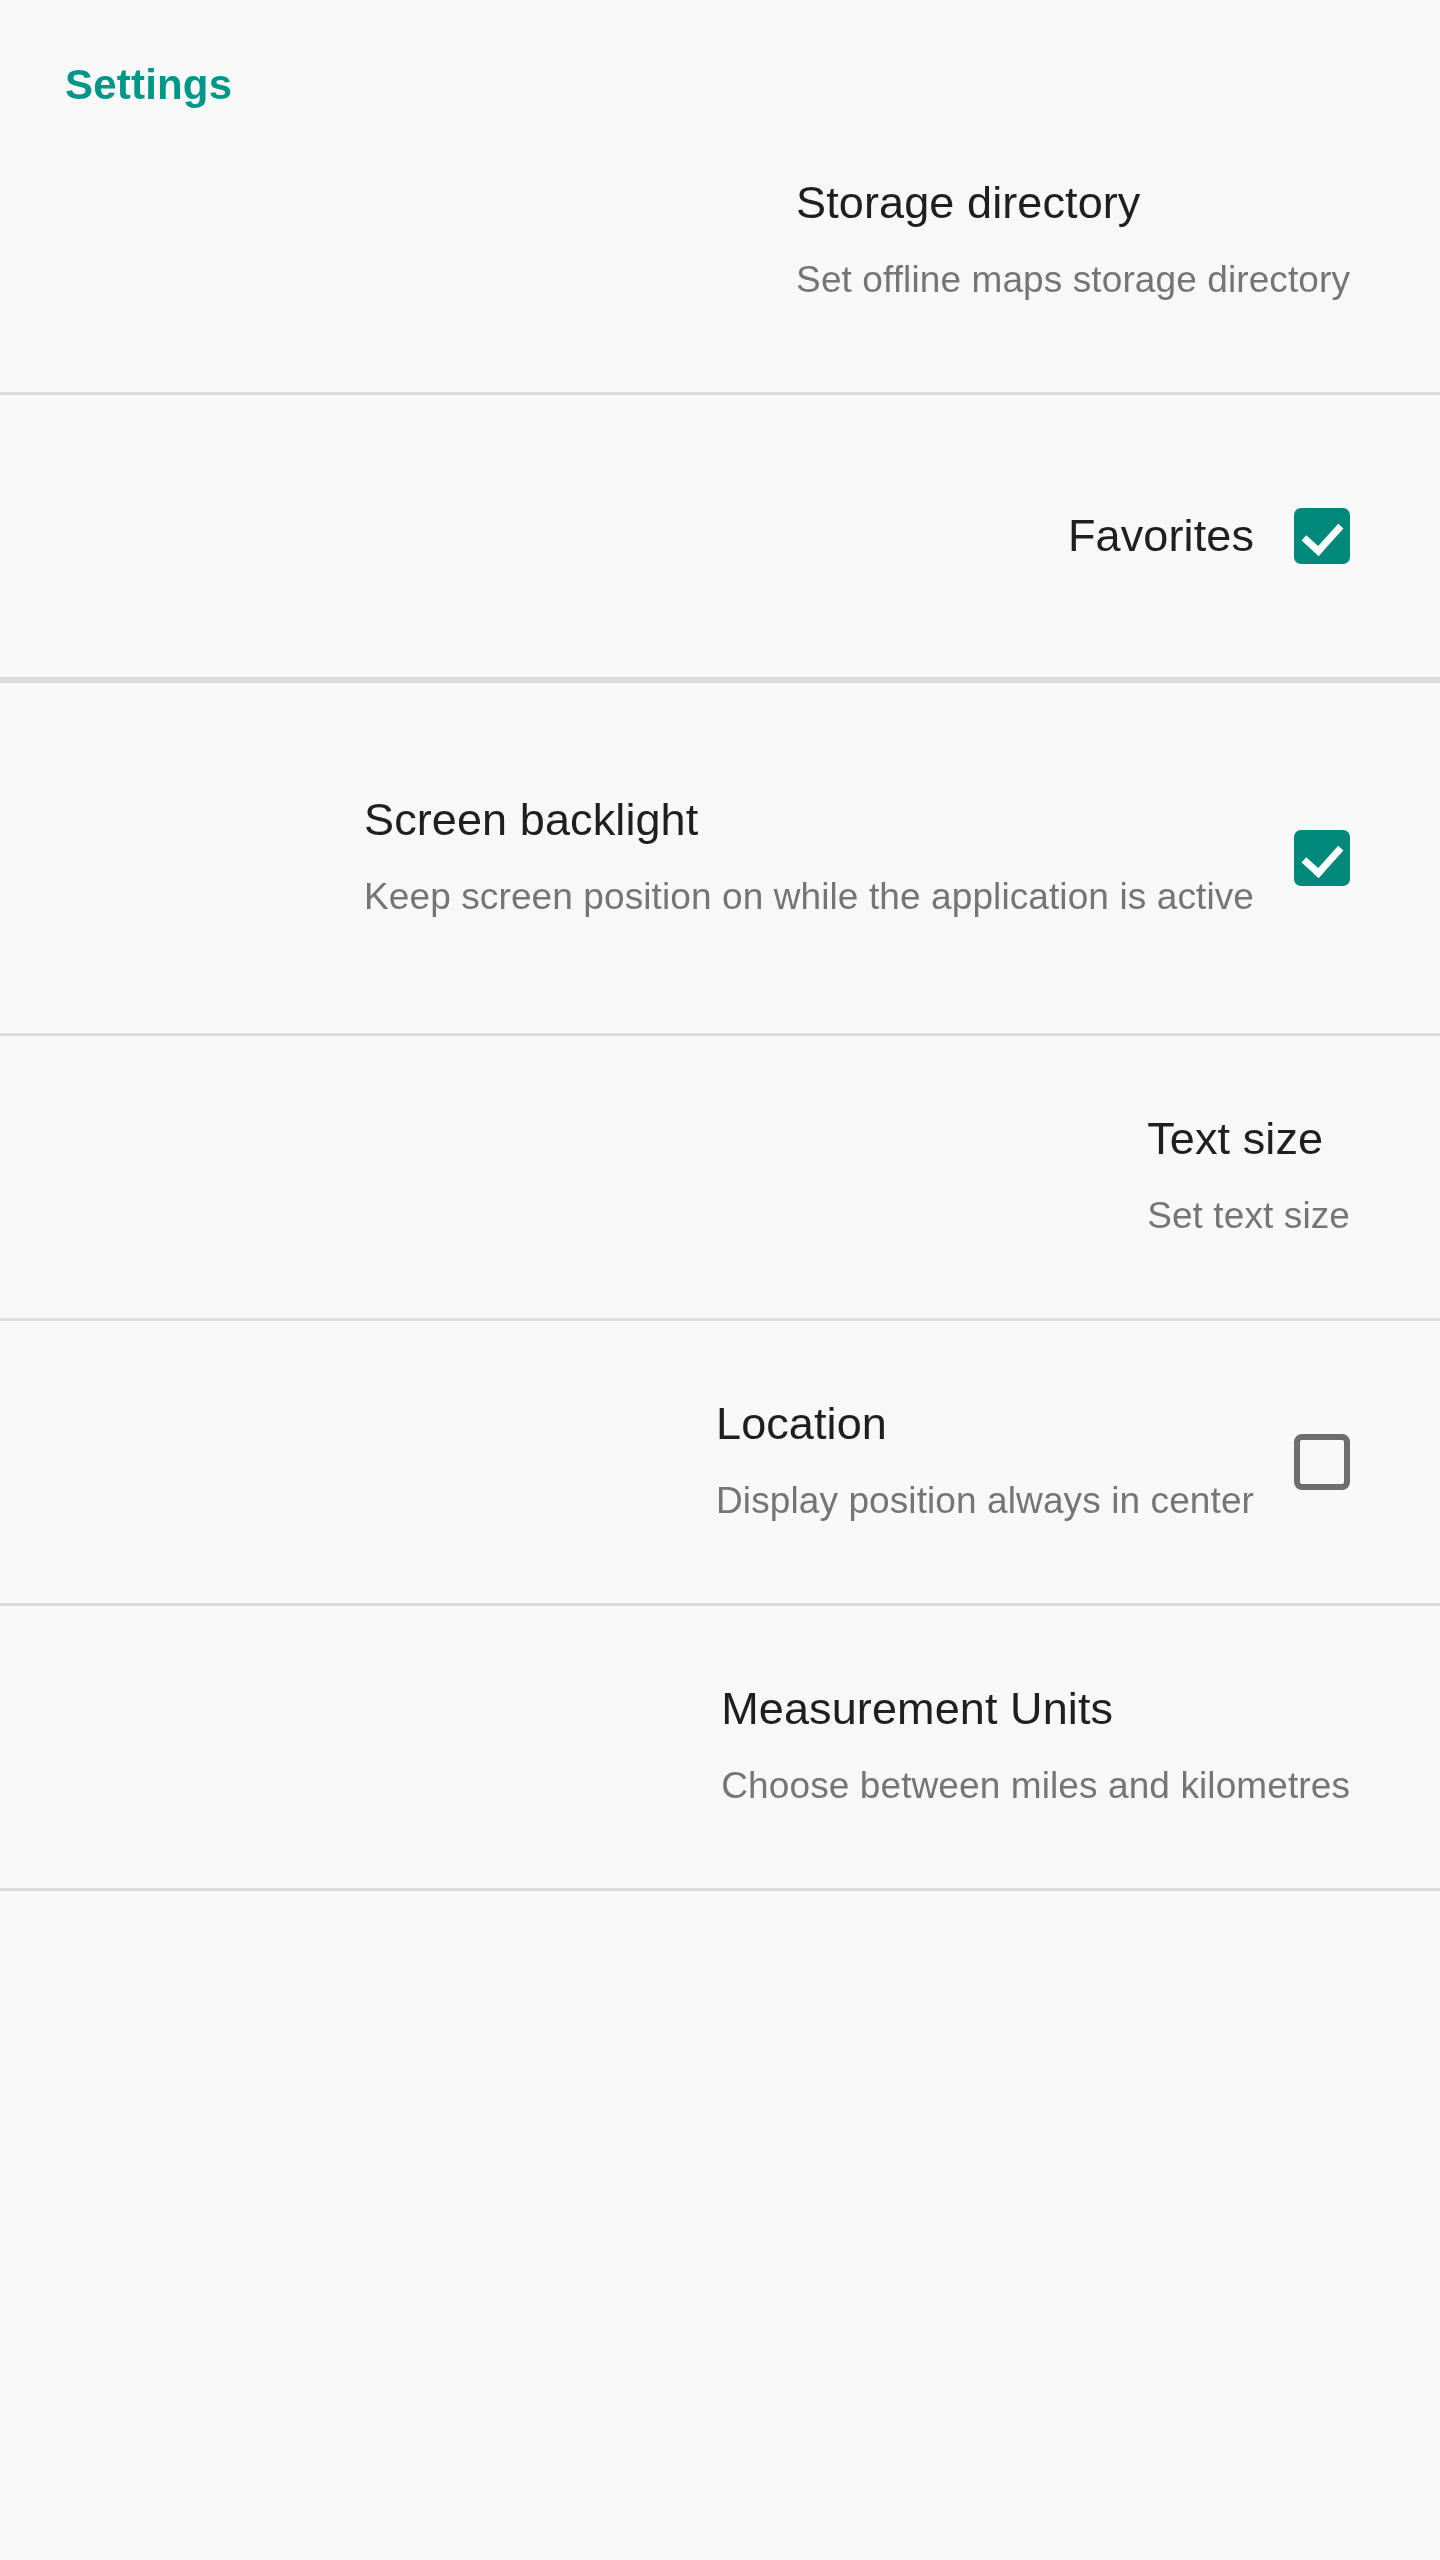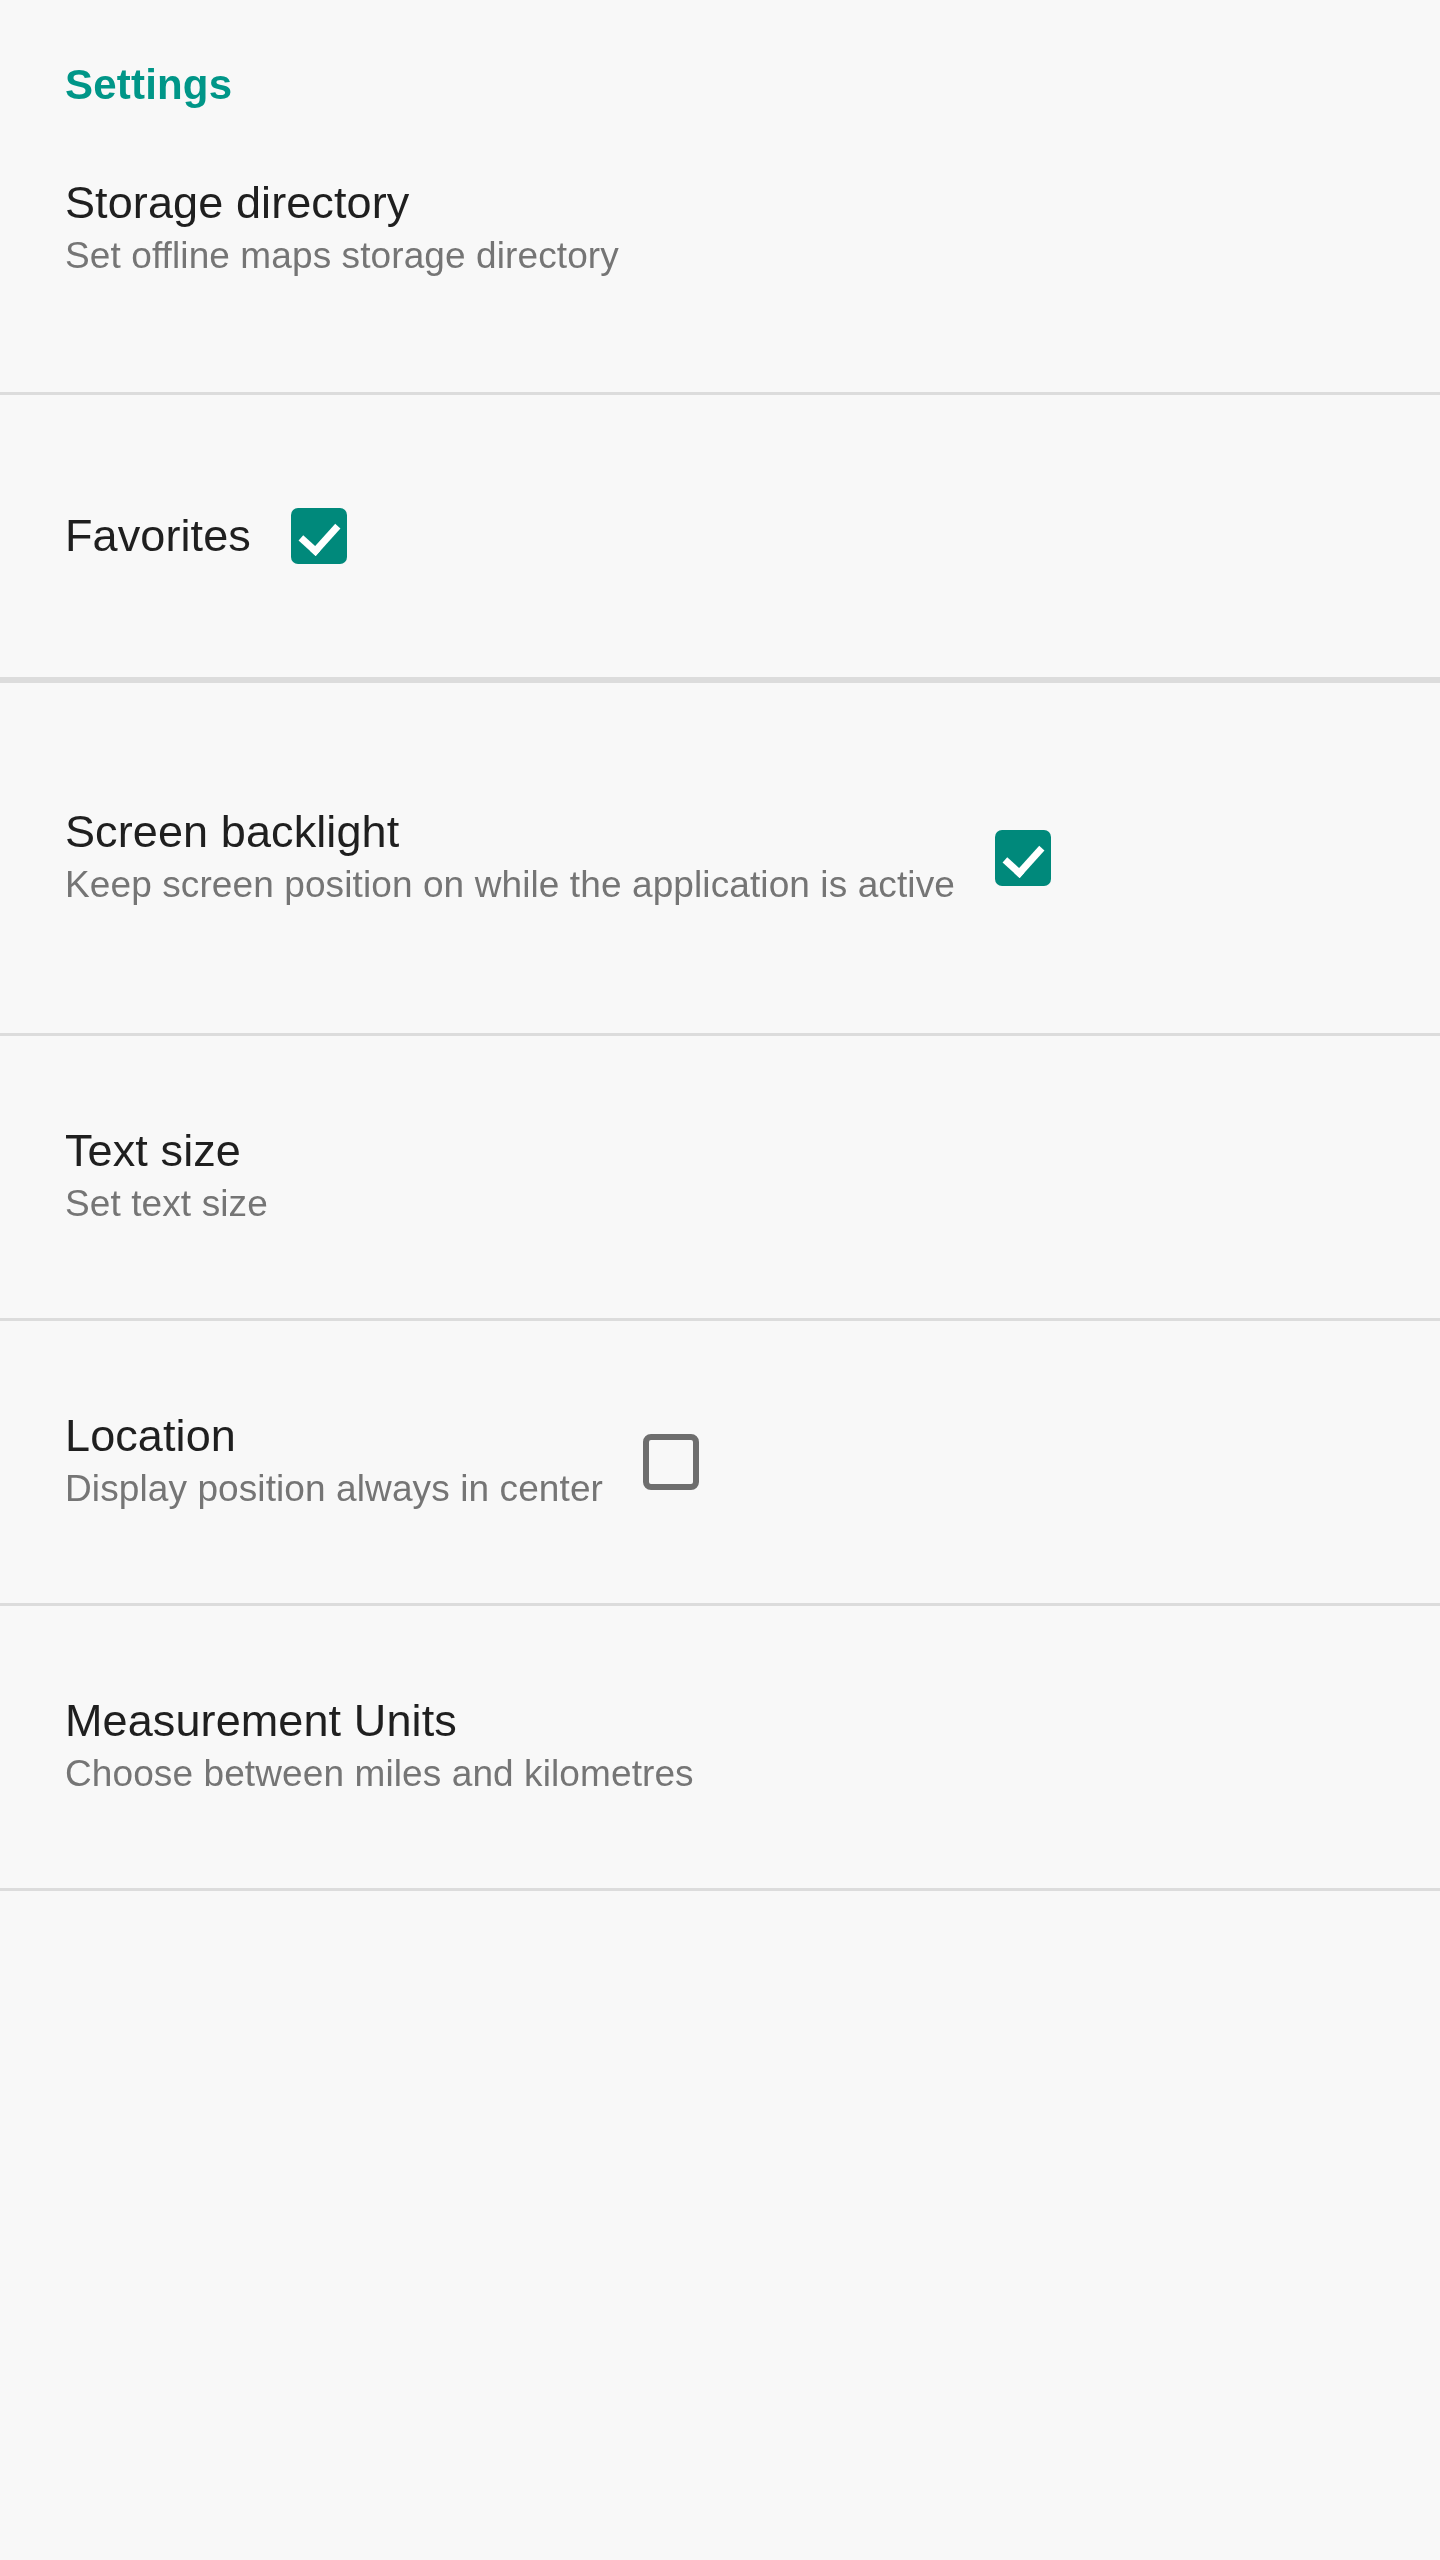--- a/index.html
+++ b/index.html
@@ -45,21 +45,21 @@
   .divider {
     height: 3px;
     background: #dcdcdc;
     width: 100%;
     flex: none;
   }
 
   .pref-row {
     display: flex;
     align-items: center;
-    justify-content: flex-start;
+    justify-content: flex-end;
     padding: 0 90px 0 65px;
     min-height: 282px;
     box-sizing: border-box;
     background: #f8f8f8;
   }
   .pref-row.tall {
     min-height: 350px;
   }
   .pref-row.first {
     min-height: 240px;
@@ -77,21 +77,21 @@
     font-size: 45px;
     color: #1f1f1f;
     line-height: 1.12;
     letter-spacing: 0.1px;
   }
 
   .pref-summary {
     font-size: 37px;
     color: #757575;
     line-height: 1.30;
-    margin-top: 4px;
+    margin-top: 28px;
     letter-spacing: 0.1px;
   }
 
   
   .checkbox {
     flex: none;
     width: 56px;
     height: 56px;
     box-sizing: border-box;
     position: relative;

